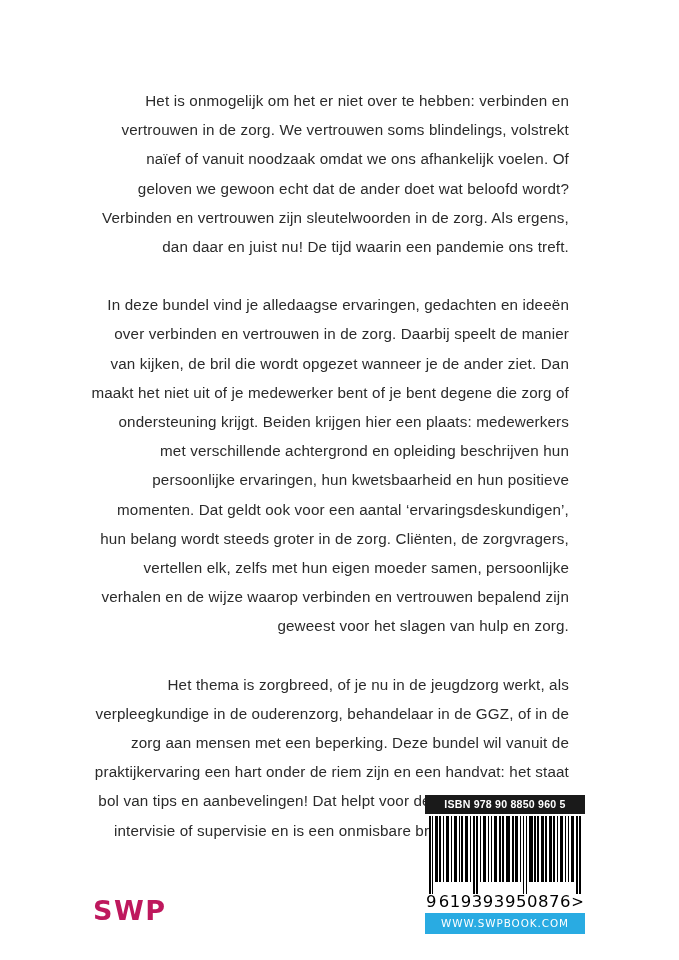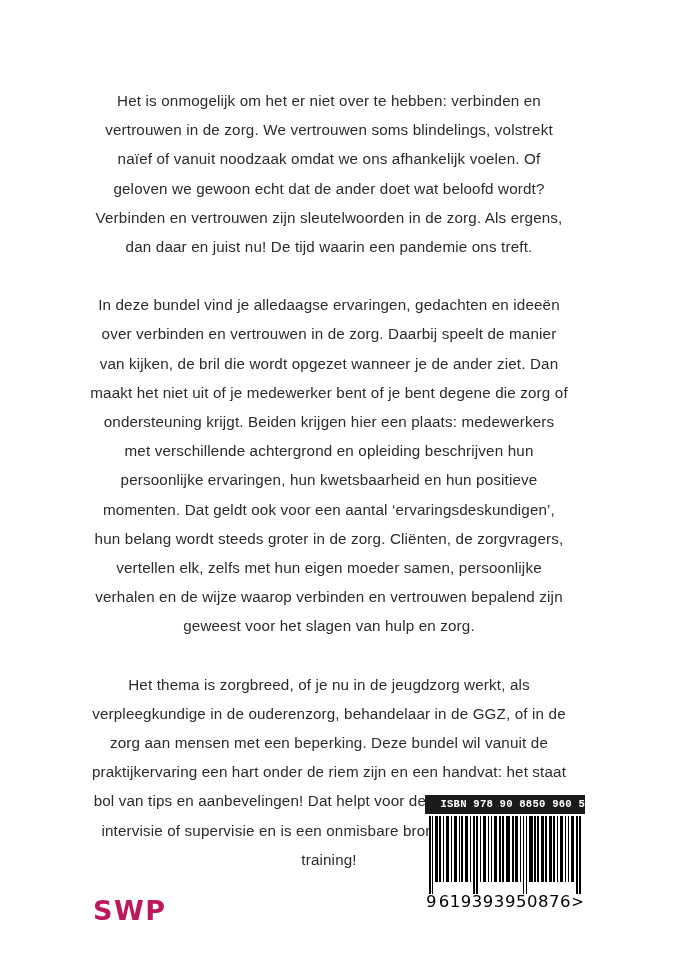--- a/index.html
+++ b/index.html
@@ -28,21 +28,21 @@
     top: 86px;
     width: 480px;
   }
 
   .para {
     color: #2b2b2b;
     font-size: 15.2px;
     line-height: 29.2px;
     letter-spacing: 0.01em;
     margin: 0 0 29px 0;
-    text-align: center;
+    text-align: right;
     white-space: pre-line;
     font-weight: 400;
   }
   .para:last-child { margin-bottom: 0; }
 
   
   #swp-logo {
     position: absolute;
     left: 93px;
     top: 897px;
@@ -58,25 +58,25 @@
   #barcode-block {
     position: absolute;
     left: 425px;
     top: 795px;
     width: 160px;
   }
 
   #isbn-bar {
     background: #1a1a1a;
     color: #ffffff;
-    font-family: Liberation Mono, monospace;
+    font-family: Liberation Sans, sans-serif;
     font-size: 10.6px;
     font-weight: 700;
     letter-spacing: 0.02em;
-    text-align: right;
+    text-align: center;
     padding: 4px 0 4.5px 0;
     line-height: 1;
     white-space: nowrap;
   }
 
   #barcode-bars {
     height: 78px;
     margin: 2px 4px 0 4px;
     position: relative;
     background: #ffffff;
@@ -181,15 +181,16 @@
         <div class="bar tall" style="left: 98.9189%; width: 1.08108%;"></div>
       </div>
 
     <div id="barcode-digits">
       <span class="d-lead">9</span>
       <span class="d-main">619393</span>
       <span class="d-main">950876</span>
       <span class="d-caret">&gt;</span>
     </div>
 
+    <div id="web-bar">WWW.SWPBOOK.COM</div>
   </div>
 
 </div>
 
 </body></html>

